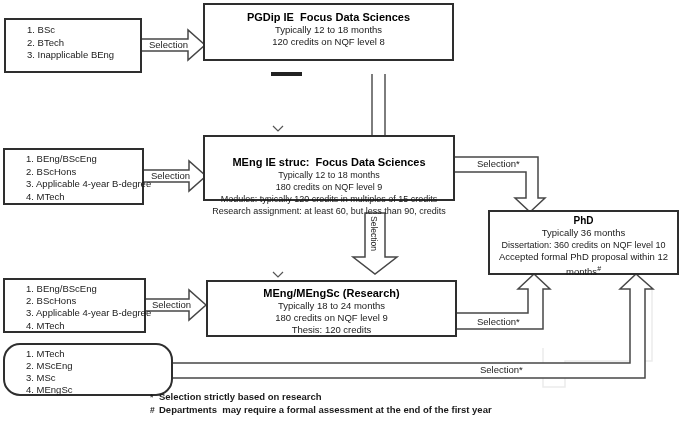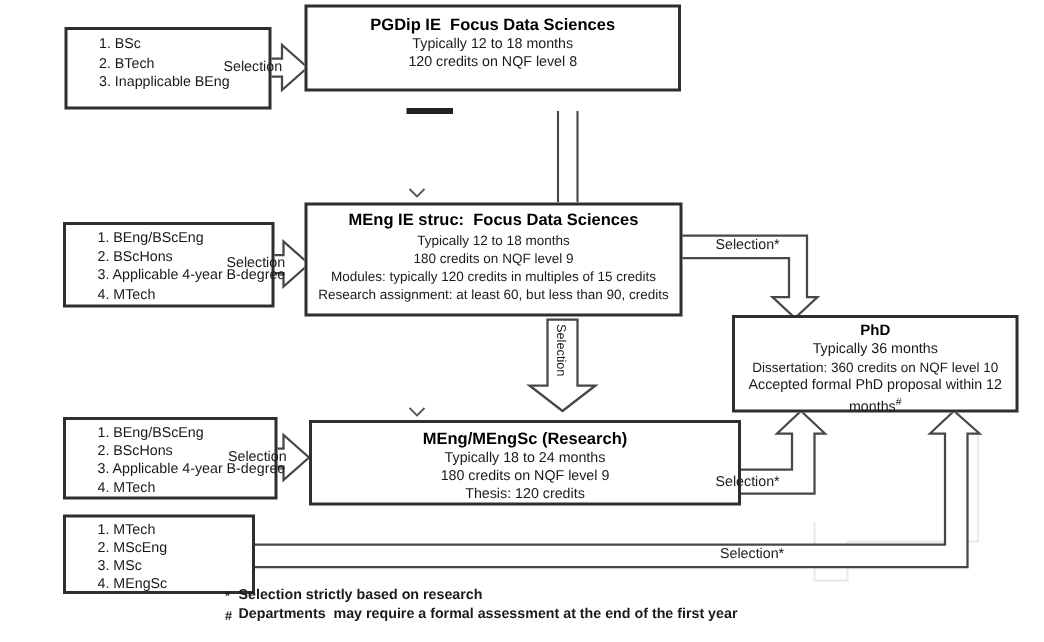--- a/index.html
+++ b/index.html
@@ -1,20 +1,20 @@
 <!DOCTYPE html>
 <html><head>
 <meta charset="utf-8">
 <style>
   html,body{margin:0;padding:0;background:#fff;}
   .canvas{position:relative;width:696px;height:428px;background:#ffffff;overflow:hidden;
           font-family:"Liberation Sans",sans-serif;color:#1a1a1a;}
   svg.overlay{position:absolute;left:0;top:0;z-index:0;}
   .box{position:absolute;background:#fff;border:2px solid #2e2e2e;box-sizing:border-box;z-index:1;}
-  .listbox{padding:4px 2px 10px 21px;font-size:9.5px;line-height:12.6px;margin-left:39px;}
+  .listbox{padding:4px 2px 10px 21px;font-size:9.5px;line-height:12.6px;}
   .listbox div{white-space:nowrap;}
   .progbox{text-align:center;}
   .ttl{font-weight:bold;font-size:11px;line-height:14px;white-space:pre;color:#000;}
   .ttl-sm{font-weight:bold;font-size:10px;line-height:13px;white-space:pre;color:#000;text-align:center;}
   .bline{font-size:9.5px;line-height:12px;white-space:nowrap;}
   .bline-sm{font-size:9px;line-height:12px;white-space:nowrap;}
   .bwrap{font-size:9.5px;line-height:12px;white-space:normal;}
   sup{font-size:7px;}
   .alabel{position:absolute;z-index:2;font-size:9.5px;color:#222;white-space:nowrap;}
   .vlabel{position:absolute;z-index:2;font-size:8.5px;color:#222;writing-mode:vertical-rl;
@@ -68,42 +68,42 @@
     <div>4. MTech</div>
   </div>
 
   <div class="box listbox" style="left:3px;top:278px;width:143px;height:55px;padding-top:3px;line-height:12.2px;">
     <div>1. BEng/BScEng</div>
     <div>2. BScHons</div>
     <div>3. Applicable 4-year B-degree</div>
     <div>4. MTech</div>
   </div>
 
-  <div class="box listbox" style="left:3px;top:343px;width:128px;height:53px;padding-top:3px;line-height:12px;">
+  <div class="box listbox" style="left:3px;top:343px;width:170px;height:53px;padding-top:3px;line-height:12px;border-radius:17px;">
     <div>1. MTech</div>
     <div>2. MScEng</div>
     <div>3. MSc</div>
     <div>4. MEngSc</div>
   </div>
 
   <div class="box progbox" style="left:203px;top:3px;width:251px;height:58px;padding-top:5px;">
     <div class="ttl">PGDip IE  Focus Data Sciences</div>
     <div class="bline">Typically 12 to 18 months</div>
     <div class="bline">120 credits on NQF level 8</div>
   </div>
 
-  <div class="box progbox" style="left:203px;top:135px;width:252px;height:76px;padding-top:3px;">
+  <div class="box progbox" style="left:203px;top:135px;width:252px;height:66px;padding-top:18px;">
     <div class="ttl">MEng IE struc:  Focus Data Sciences</div>
     <div class="bline-sm">Typically 12 to 18 months</div>
     <div class="bline-sm">180 credits on NQF level 9</div>
     <div class="bline-sm">Modules: typically 120 credits in multiples of 15 credits</div>
     <div class="bline-sm">Research assignment: at least 60, but less than 90, credits</div>
   </div>
 
-  <div class="box progbox" style="left:206px;top:280px;width:288px;height:57px;padding-top:4px;">
+  <div class="box progbox" style="left:206px;top:280px;width:251px;height:57px;padding-top:4px;">
     <div class="ttl">MEng/MEngSc (Research)</div>
     <div class="bline">Typically 18 to 24 months</div>
     <div class="bline">180 credits on NQF level 9</div>
     <div class="bline">Thesis: 120 credits</div>
   </div>
 
   <div class="box progbox" style="left:488px;top:210px;width:191px;height:65px;padding:2px 6px 0;">
     <div class="ttl-sm">PhD</div>
     <div class="bline">Typically 36 months</div>
     <div class="bline-sm">Dissertation: 360 credits on NQF level 10</div>

